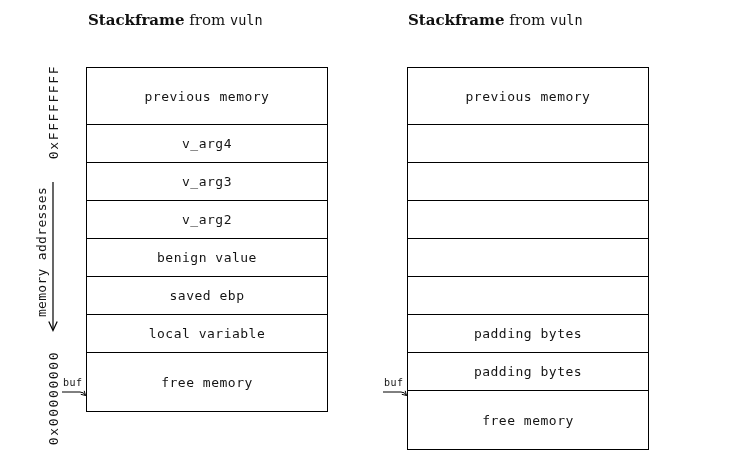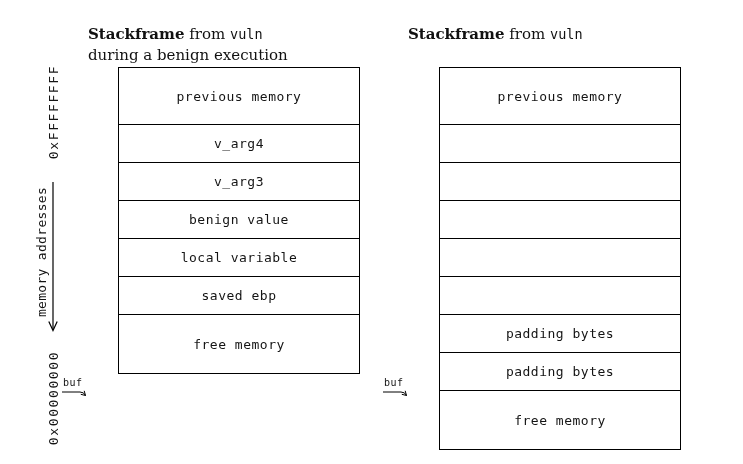--- a/index.html
+++ b/index.html
@@ -1,27 +1,27 @@
 <!DOCTYPE html>
 <html><head>
 <meta charset="utf-8">
 <style>
   html,body{margin:0;padding:0;}
   body{
     width:743px;height:464px;position:relative;background:#ffffff;
     font-family:"DejaVu Sans Mono", monospace;color:#000;overflow:hidden;
   }
   .title{
-    position:absolute;top:24px;
+    position:absolute;top:10px;
     font-family:"DejaVu Serif", serif;font-size:15px;line-height:21px;color:#111;
   }
   .title .b{font-weight:bold;}
   .title .code{font-family:"DejaVu Sans Mono", monospace;font-size:13.5px;}
   .stack{
-    position:absolute;top:67px;width:240px;border:1px solid #000;background:#fff;margin-left:32px;
+    position:absolute;top:67px;width:240px;border:1px solid #000;background:#fff;
   }
   .stack .row{
     box-sizing:border-box;height:38px;border-bottom:1px solid #000;
     display:flex;align-items:center;justify-content:center;
     font-size:13px;letter-spacing:0.5px;color:#141414;
   }
   .stack .row:first-child{height:57px;}
   .stack .row:last-child{height:58px;border-bottom:none;}
   .vlabel{
     position:absolute;white-space:nowrap;font-size:13px;color:#141414;
@@ -34,21 +34,20 @@
     position:absolute;width:30px;height:24px;font-size:10px;color:#141414;
   }
   .buf .buf-text{position:absolute;left:5px;top:2px;letter-spacing:0.5px;}
   .buf svg{position:absolute;left:0;top:0;overflow:visible;}
 </style>
 </head>
 <body>
 
 <div class="title" style="left:88px;">
   <div><span class="b">Stackframe</span> <span>from</span> <span class="code">vuln</span></div>
-  <div>during a benign execution</div>
 </div>
 <div class="title" style="left:408px;">
   <div><span class="b">Stackframe</span> <span>from</span> <span class="code">vuln</span></div>
 </div>
 
 <div class="vlabel addr" style="left:53px;top:112px;">0xFFFFFFFF</div>
 <div class="vlabel dir" style="left:41px;top:252px;">memory addresses</div>
 <div class="vlabel addr" style="left:53px;top:398px;">0x00000000</div>
 
 <svg class="arrow-svg" style="left:46px;top:182px;" width="14" height="152">
@@ -60,27 +59,30 @@
   <div class="row">
       <span>previous memory</span>
     </div>
   <div class="row">
       <span>v_arg4</span>
     </div>
   <div class="row">
       <span>v_arg3</span>
     </div>
   <div class="row">
+      <span>v_arg2</span>
+    </div>
+  <div class="row">
       <span>benign value</span>
     </div>
   <div class="row">
-      <span>local variable</span>
+      <span>saved ebp</span>
     </div>
   <div class="row">
-      <span>saved ebp</span>
+      <span>local variable</span>
     </div>
   <div class="row">
       <span>free memory</span>
     </div>
 </div>
 
 <div class="stack" style="left:407px;">
   <div class="row">
       <span>previous memory</span>
     </div>

